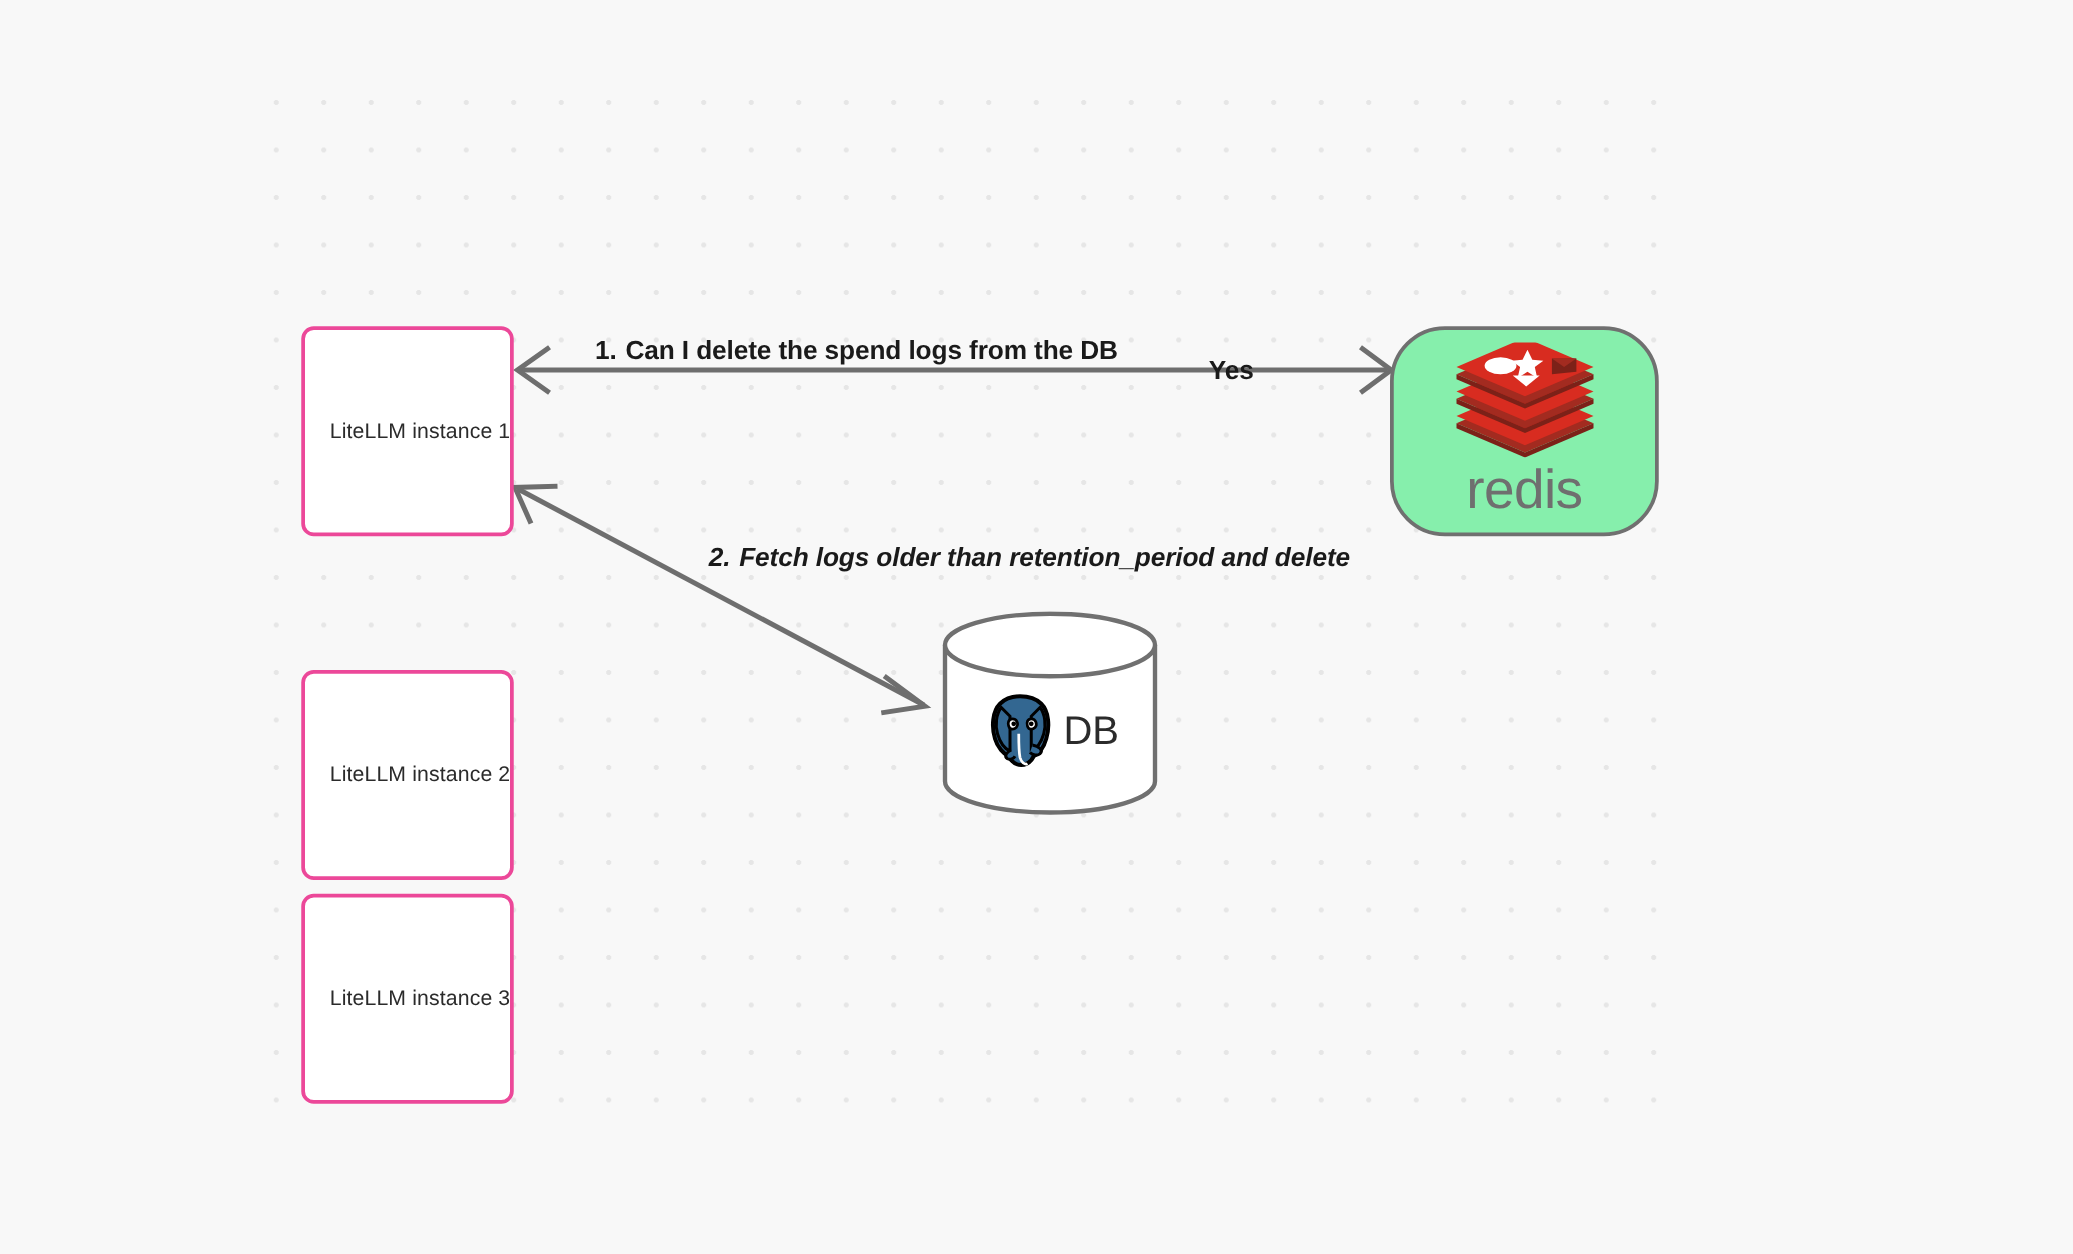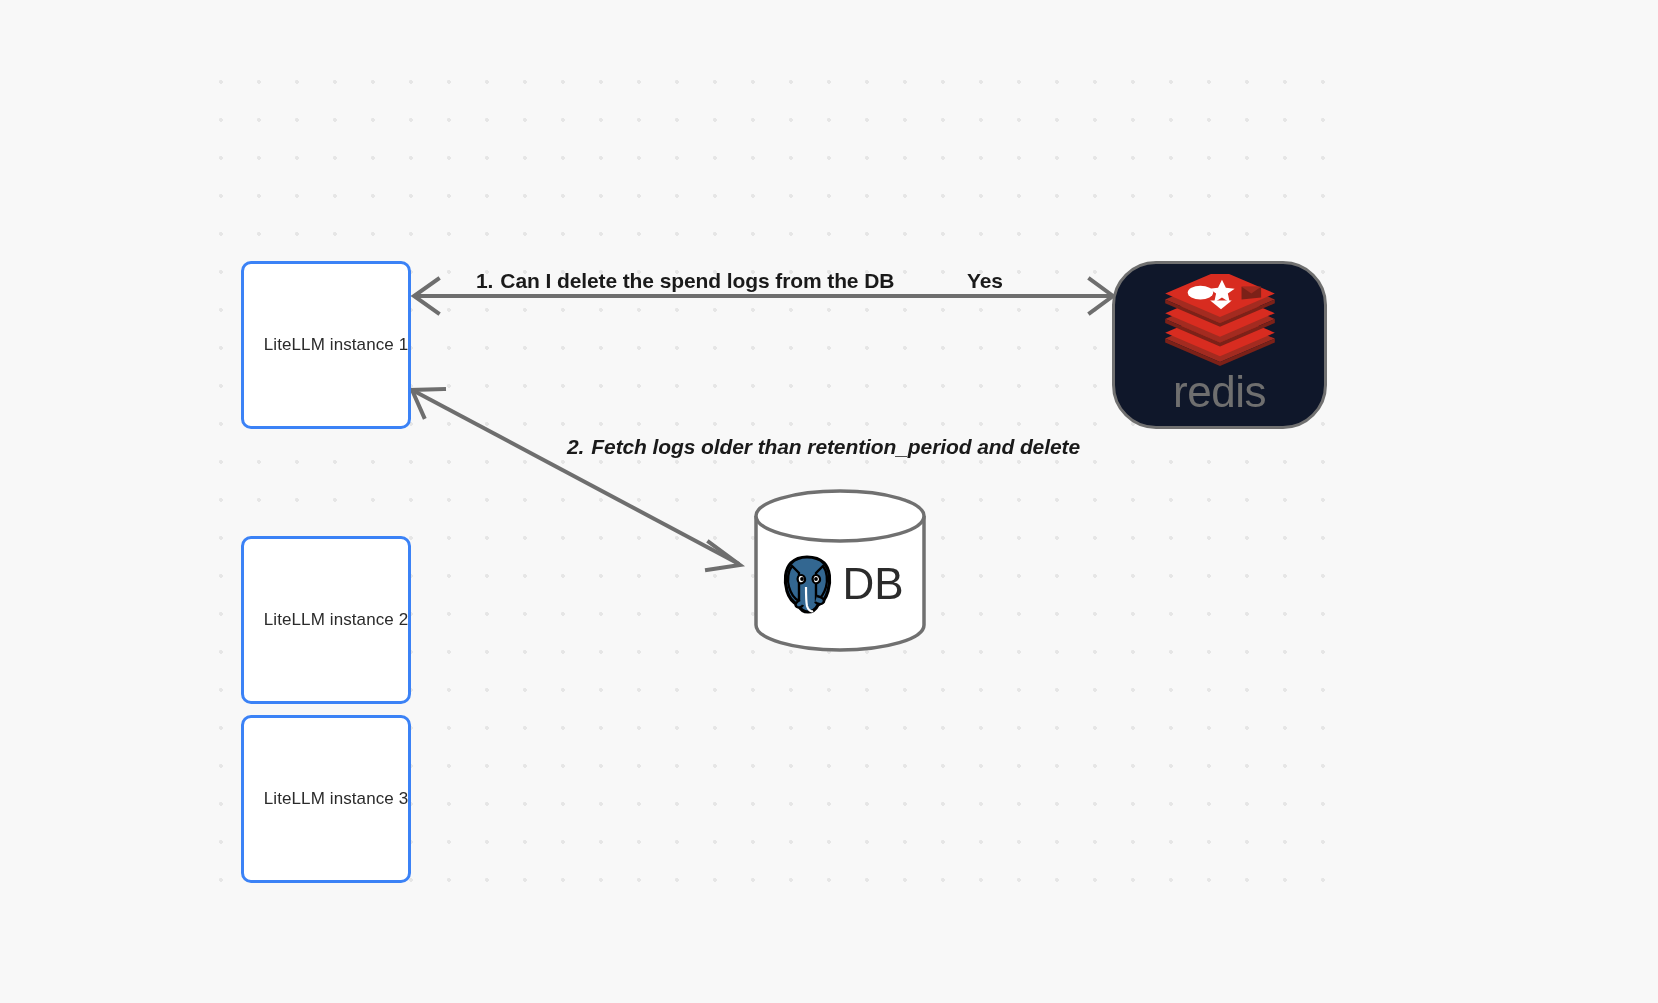--- a/index.html
+++ b/index.html
@@ -46,21 +46,21 @@
     top: 0;
     width: 1658px;
     height: 1003px;
   }
 
   
   .node-box {
     position: absolute;
     box-sizing: border-box;
     background: #ffffff;
-    border: 3px solid #3b82f6;
+    border: 3px solid #ec4899;
     border-radius: 10px;
     display: flex;
     align-items: center;
     justify-content: center;
     padding-left: 20px;
   }
   .node-label {
     font-family: "Liberation Sans", sans-serif;
     font-size: 17px;
     color: #2b2b2b;
@@ -73,21 +73,21 @@
   #node-litellm-3 { left: 241px; top: 715px; width: 170px; height: 168px; align-items: center; }
 
   
   #node-redis {
     position: absolute;
     left: 1112px;
     top: 261px;
     width: 215px;
     height: 168px;
     box-sizing: border-box;
-    background: #0f172a;
+    background: #86efac;
     border: 3px solid #707070;
     border-radius: 44px;
     display: flex;
     flex-direction: column;
     align-items: center;
     justify-content: center;
   }
   .redis-logo-wrap {
     display: flex;
     flex-direction: column;
@@ -119,38 +119,38 @@
     top: 60px;
     width: 174px;
     height: 70px;
     display: flex;
     align-items: center;
     justify-content: center;
     gap: 2px;
   }
   .db-text {
     font-family: "Liberation Sans", sans-serif;
-    font-size: 44px;
+    font-size: 32px;
     font-weight: 400;
     color: #2b2b2b;
     line-height: 1;
   }
 
   
   .edge-label {
     position: absolute;
     font-family: "Liberation Sans", sans-serif;
     font-weight: bold;
     font-size: 21px;
     color: #1a1a1a;
     white-space: nowrap;
     letter-spacing: -0.1px;
   }
   #label-step1  { left: 476px; top: 269px; }
-  #label-yes    { left: 967px; top: 269px; }
+  #label-yes    { left: 967px; top: 285px; }
   #label-step2  { left: 567px; top: 435px; font-style: italic; }
   .step-num { margin-right: 7px; }
 </style>
 </head>
 <body>
 
 <div id="canvas">
 
   <div id="grid-background"></div>
   <div class="edge-mask" id="mask-left"></div>

